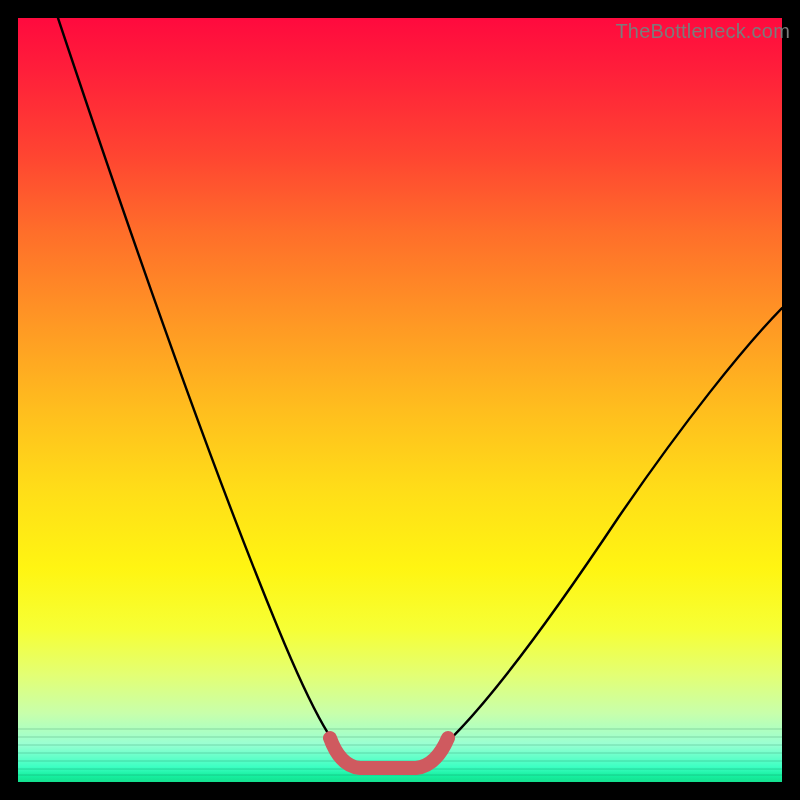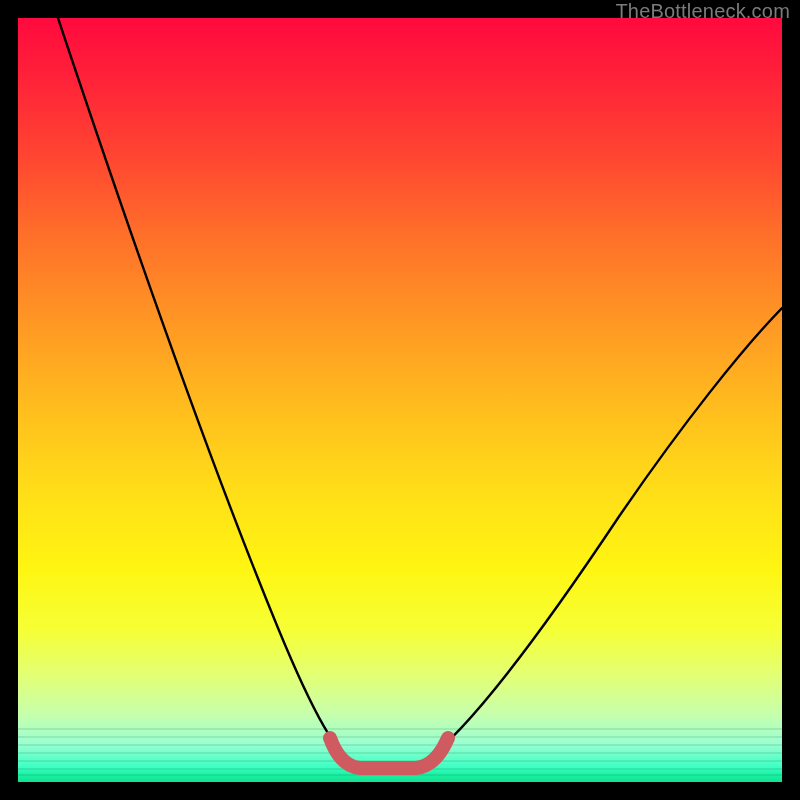--- a/index.html
+++ b/index.html
@@ -56,21 +56,21 @@
     background: #0a5a3a;
   }
   .curve-svg {
     position: absolute;
     inset: 0;
     width: 100%;
     height: 100%;
   }
   .watermark {
     position: absolute;
-    top: 0;
+    top: 20px;
     right: 10px;
     color: #7b7b7b;
     font-size: 20px;
     letter-spacing: 0.2px;
     font-weight: 500;
   }
 </style>
 </head>
 <body>
 

